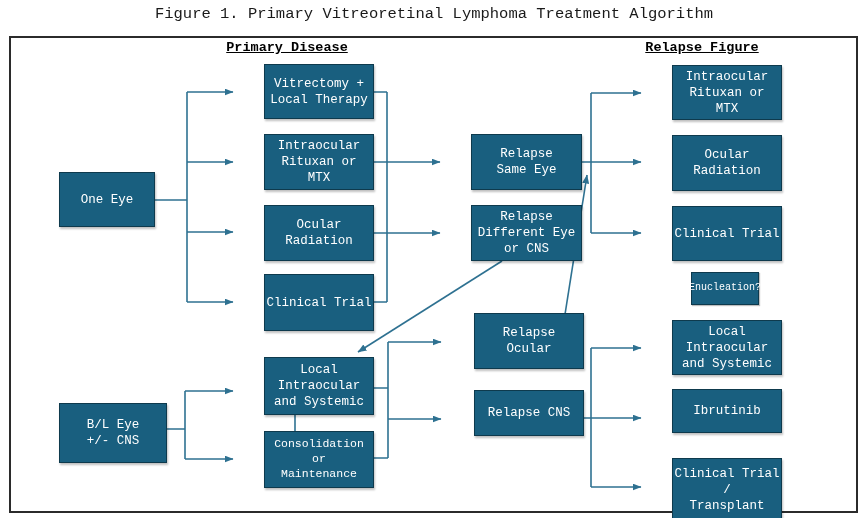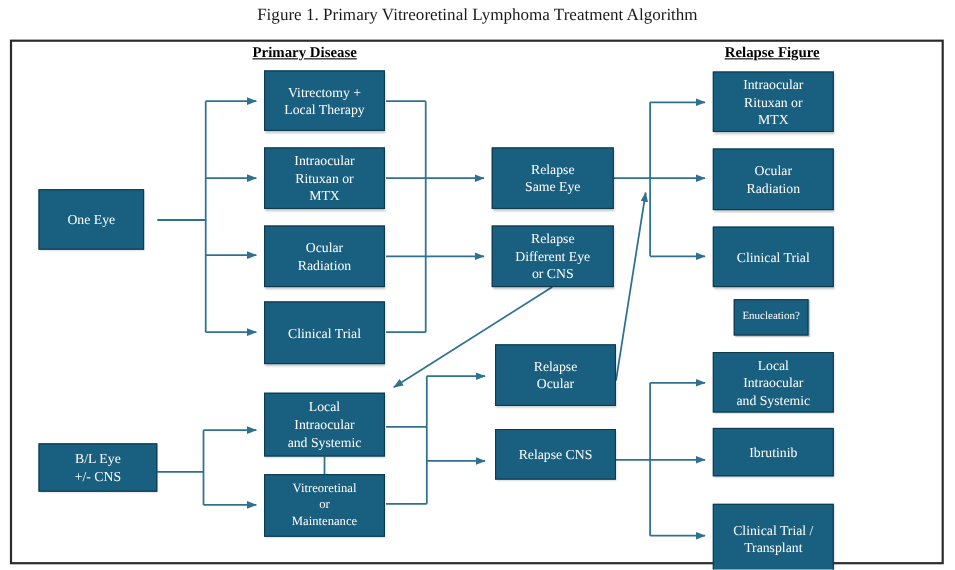--- a/index.html
+++ b/index.html
@@ -6,43 +6,44 @@
     --box-fill:#195F7F;
     --box-border:#0E3A4D;
     --connector:#2E7191;
     --box-text:#FFFFFF;
     --frame-border:#2B2B2B;
     --title-text:#1A1A1A;
   }
   html,body{margin:0;padding:0;background:#FFFFFF;}
   #stage{
     position:relative;width:868px;height:518px;background:#FFFFFF;
-    font-family:Liberation Serif, serif;overflow:hidden;
+    font-family:Liberation Mono, monospace;overflow:hidden;
   }
   .figure-title{
     position:absolute;left:0;top:5px;width:868px;text-align:center;
     font-size:15.5px;color:var(--title-text);
   }
   .frame{
     position:absolute;left:9px;top:36px;width:845px;height:473px;
     border:2px solid var(--frame-border);background:#FFFFFF;box-sizing:content-box;
   }
   .col-header{
     position:absolute;top:40px;width:150px;text-align:center;
     font-size:13.5px;font-weight:bold;text-decoration:underline;color:#000000;
   }
-  .col-header.primary{left:202px;}
+  .col-header.primary{left:212px;}
   .col-header.relapse{left:627px;}
   .node{
     position:absolute;display:flex;align-items:center;justify-content:center;
     box-sizing:border-box;background:var(--box-fill);
     border:1.6px solid var(--box-border);
     color:var(--box-text);font-size:12.5px;line-height:1.28;
     text-align:center;white-space:pre-line;
     box-shadow:1px 1.5px 2px rgba(0,0,0,0.25);
+    margin-left:24px;
   }
   .node.small{font-size:11.5px;}
   .node.tiny{font-size:10px;box-shadow:1px 1px 1px rgba(0,0,0,0.25);}
   svg.wires{position:absolute;left:0;top:0;pointer-events:none;}
   .cn{stroke:var(--connector);stroke-width:1.6;fill:none;}
   .arrow-head{fill:var(--connector);}
 </style>
 </head>
 <body>
 
@@ -112,35 +113,35 @@
 
     <g>
       <path class="cn" d="M560,418 H641" marker-end="url(#ah)"></path>
       <path class="cn" d="M591,348 V487"></path>
       <path class="cn" d="M591,348 H641" marker-end="url(#ah)"></path>
       <path class="cn" d="M591,487 H641" marker-end="url(#ah)"></path>
     </g>
   </svg>
 
   <div class="node" style="left:35px;top:172px;width:96px;height:55px">One Eye</div>
-  <div class="node" style="left:35px;top:403px;width:108px;height:44px">B/L Eye
+  <div class="node" style="left:35px;top:403px;width:108px;height:60px">B/L Eye
 +/- CNS</div>
 
   <div class="node" style="left:240px;top:64px;width:110px;height:55px">Vitrectomy +
 Local Therapy</div>
   <div class="node" style="left:240px;top:134px;width:110px;height:56px">Intraocular
 Rituxan or
 MTX</div>
   <div class="node" style="left:240px;top:205px;width:110px;height:56px">Ocular
 Radiation</div>
   <div class="node" style="left:240px;top:274px;width:110px;height:57px">Clinical Trial</div>
   <div class="node" style="left:240px;top:357px;width:110px;height:58px">Local
 Intraocular
 and Systemic</div>
-  <div class="node small" style="left:240px;top:431px;width:110px;height:57px">Vitreoretinal
+  <div class="node small" style="left:240px;top:431px;width:110px;height:57px">Consolidation
 or
 Maintenance</div>
 
   <div class="node" style="left:447px;top:134px;width:111px;height:56px">Relapse
 Same Eye</div>
   <div class="node" style="left:447px;top:205px;width:111px;height:56px">Relapse
 Different Eye
 or CNS</div>
   <div class="node" style="left:450px;top:313px;width:110px;height:56px">Relapse
 Ocular</div>

